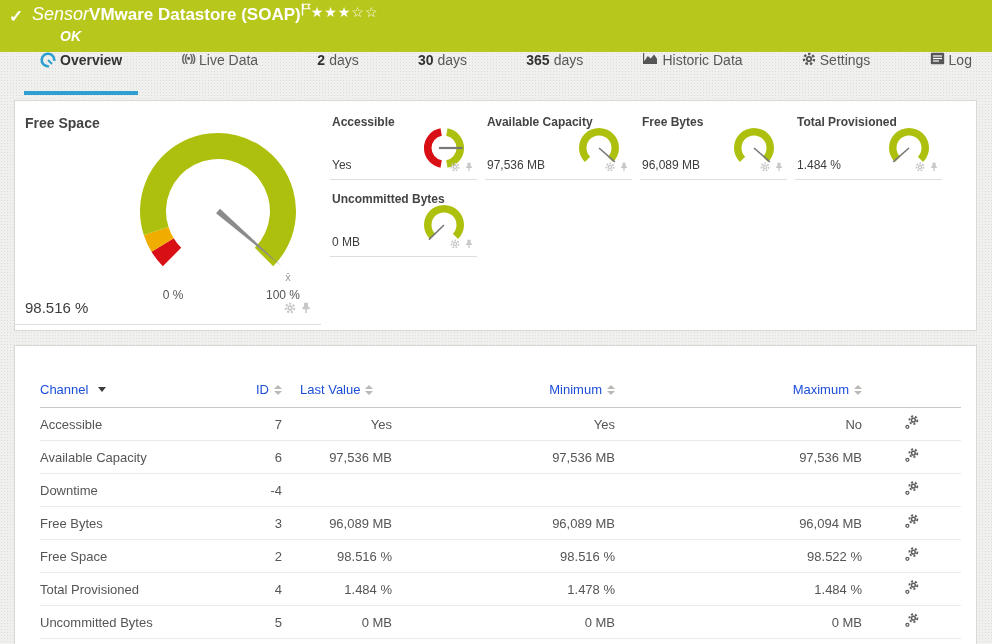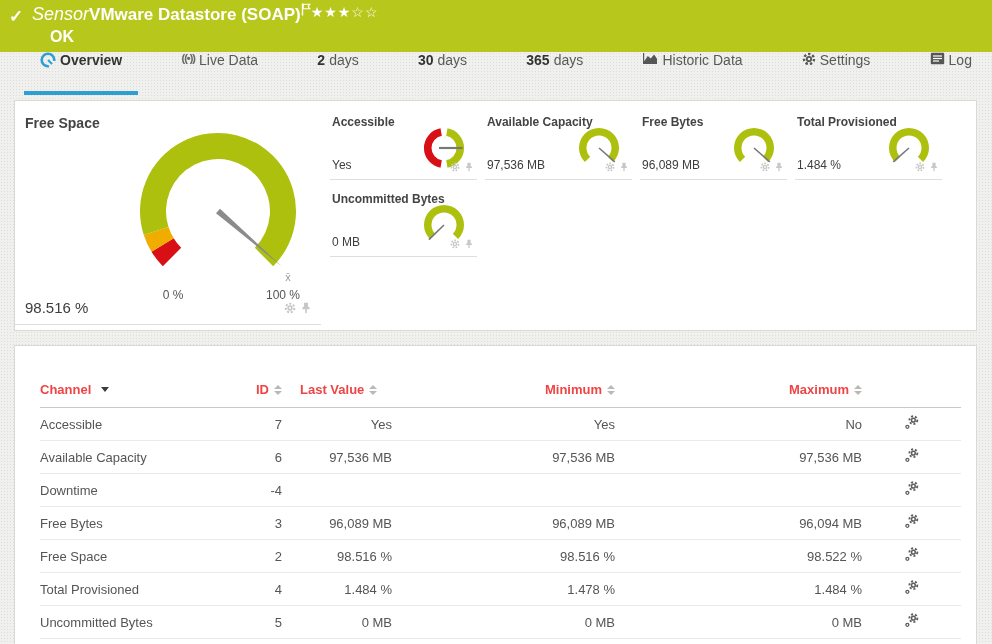--- a/index.html
+++ b/index.html
@@ -7,21 +7,21 @@
   *{box-sizing:border-box;}
 
   
   .topbar{position:absolute;left:0;top:0;width:992px;height:52px;background:#b8c71c;color:#fff;}
   .topbar .check{position:absolute;left:9px;top:6px;font-size:17px;font-weight:bold;}
   .titlerow{position:absolute;left:32px;top:4px;display:flex;align-items:center;}
   .kind{font-style:italic;font-size:18px;}
   .sensor-title{font-size:17px;font-weight:bold;}
   .flag{margin-top:-8px;}
   .stars{font-size:14px;letter-spacing:1px;margin-top:-6px;}
-  .okline{position:absolute;left:50px;top:28px;font-size:16px;font-weight:bold;}
+  .okline{position:absolute;left:60px;top:28px;font-size:14px;font-weight:bold;font-style:italic;}
 
   
   .page{position:absolute;left:0;top:52px;width:992px;height:592px;
     background-color:#f0f0ee;
     background-image:radial-gradient(#deded9 0.8px,transparent 0.9px);
     background-size:3px 3px;}
 
   
   .tabbar{position:absolute;left:0;top:0;width:992px;height:43px;display:flex;
     justify-content:space-between;padding:0 4px 0 24px;}
@@ -47,21 +47,21 @@
   
   .smalltiles{position:absolute;left:315px;top:8px;width:640px;display:flex;flex-wrap:wrap;gap:6px 8px;}
   .tile{position:relative;width:147px;height:71px;border-bottom:1px solid #dededb;}
   .tile .gtitle{position:absolute;left:2px;top:6px;font-size:12px;font-weight:bold;color:#444;}
   .tile .gvalue{position:absolute;left:2px;bottom:7px;font-size:12px;color:#3d3d3d;}
   .tile svg.minigauge{position:absolute;right:6px;top:12px;}
   .tile .tileicons{right:4px;bottom:3px;}
 
   
   table{width:100%;border-collapse:collapse;font-size:13px;color:#555;table-layout:fixed;}
-  thead th{font-weight:bold;color:#ef4444;text-align:left;padding:8px 0 10px;
+  thead th{font-weight:normal;color:#1d4ed8;text-align:left;padding:8px 0 10px;
     border-bottom:1px solid #c8c8c5;font-size:13px;}
   th.r,td.r{text-align:right;}
   td.c,th.c{text-align:center;}
   tbody td{height:33px;border-bottom:1px solid #eaeae7;padding:0;}
   .hwrap{display:inline-flex;align-items:center;gap:5px;}
   .sort{display:inline-flex;flex-direction:column;gap:2px;}
   .sort i{display:block;width:0;height:0;border-left:4px solid transparent;border-right:4px solid transparent;}
   .sort .up{border-bottom:4px solid #b9b9b6;}
   .sort .dn{border-top:4px solid #b9b9b6;}
   .sortdn-solid{display:inline-block;width:0;height:0;border-left:4px solid transparent;

